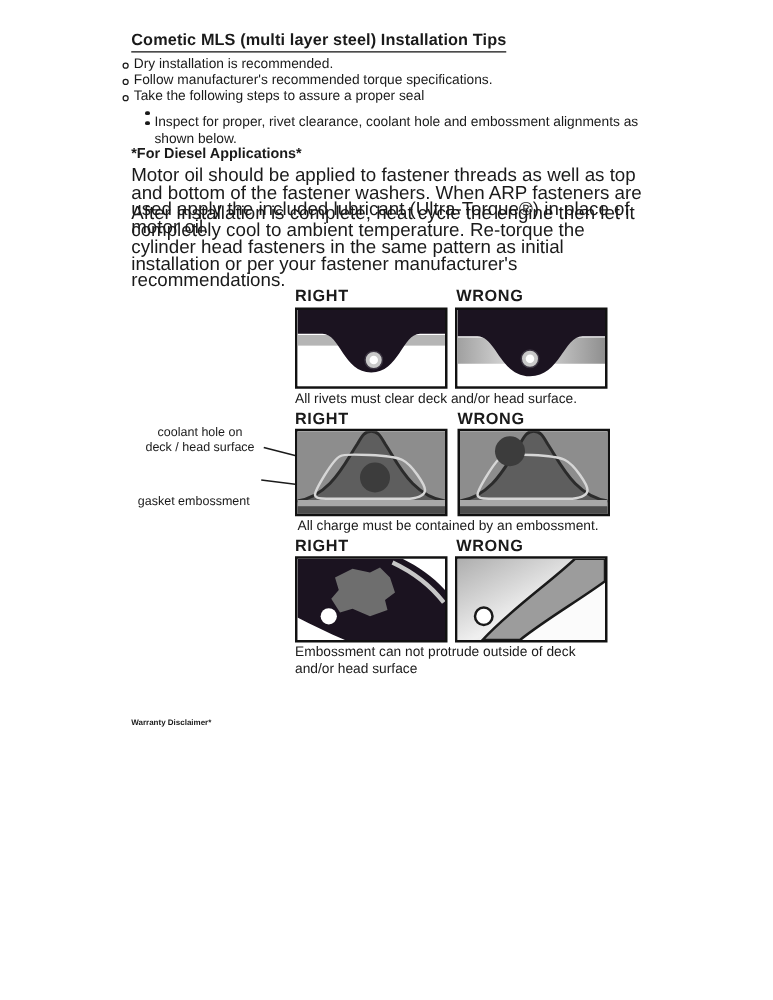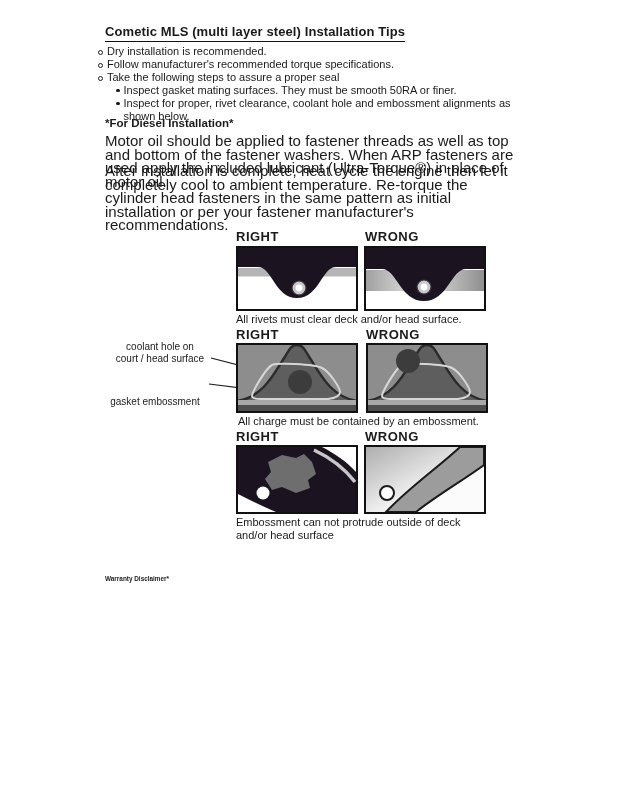--- a/index.html
+++ b/index.html
@@ -58,29 +58,28 @@
     <div class="b-row">
       <span class="marker open"></span>
       <span>Follow manufacturer's recommended torque specifications.</span>
     </div>
     <div class="b-row">
       <span class="marker open"></span>
       <span>Take the following steps to assure a proper seal</span>
     </div>
     <div class="b-row sub">
       <span class="marker fill"></span>
-      <span>Inspect gasket mating surfaces.  They must be smooth 50RA or finer.</span>
     </div>
     <div class="b-row sub">
       <span class="marker fill"></span>
       <span>Inspect for proper, rivet clearance, coolant hole and embossment alignments as shown below.</span>
     </div>
   </div>
 
-  <div class="abs diesel-h">*For Diesel Installation*</div>
+  <div class="abs diesel-h">*For Diesel Applications*</div>
   <div class="abs para p1">Motor oil should be applied to fastener threads as well as top and bottom of the fastener washers. When ARP fasteners are used apply the included lubricant (Ultra-Torque®) in place of motor oil.</div>
   <div class="abs para p2">After Installation is complete, heat cycle the engine then let it completely cool to ambient temperature. Re-torque the cylinder head fasteners in the same pattern as initial installation or per your fastener manufacturer's recommendations.</div>
 
   <div class="abs dg-label" style="left:236px;top:229px;">RIGHT</div>
   <div class="abs dg-label" style="left:365px;top:229px;">WRONG</div>
 
   <div class="abs dg-box" style="left:236px;top:246px;height:61px;">
     <svg width="118" height="61" viewBox="0 0 118 61">
       <rect width="118" height="61" fill="#ffffff"></rect>
       <rect x="0" y="20" width="118" height="8.5" fill="#b5b5b5"></rect>
@@ -105,21 +104,21 @@
       <circle cx="58" cy="39" r="3.4" fill="#ffffff"></circle>
     </svg>
   </div>
   <div class="abs caption" style="left:236px;top:313px;">All rivets must clear deck and/or head surface.</div>
 
   <div class="abs dg-label" style="left:236px;top:327px;">RIGHT</div>
   <div class="abs dg-label" style="left:366px;top:327px;">WRONG</div>
 
   <div class="abs callout" style="left:110px;top:341px;">
     <div>coolant hole on</div>
-    <div>court / head surface</div>
+    <div>deck / head surface</div>
   </div>
   <div class="abs callout" style="left:105px;top:396px;">gasket embossment</div>
 
   <svg class="abs" style="left:205px;top:350px;" width="105" height="50" viewBox="0 0 105 50">
     <line x1="6" y1="8" x2="92" y2="30" stroke="#1a1a1a" stroke-width="1.2"></line>
     <line x1="4" y1="34" x2="60" y2="41" stroke="#1a1a1a" stroke-width="1.2"></line>
   </svg>
 
   <div class="abs dg-box" style="left:236px;top:343px;height:66px;">
     <svg width="118" height="66" viewBox="0 0 118 66">

